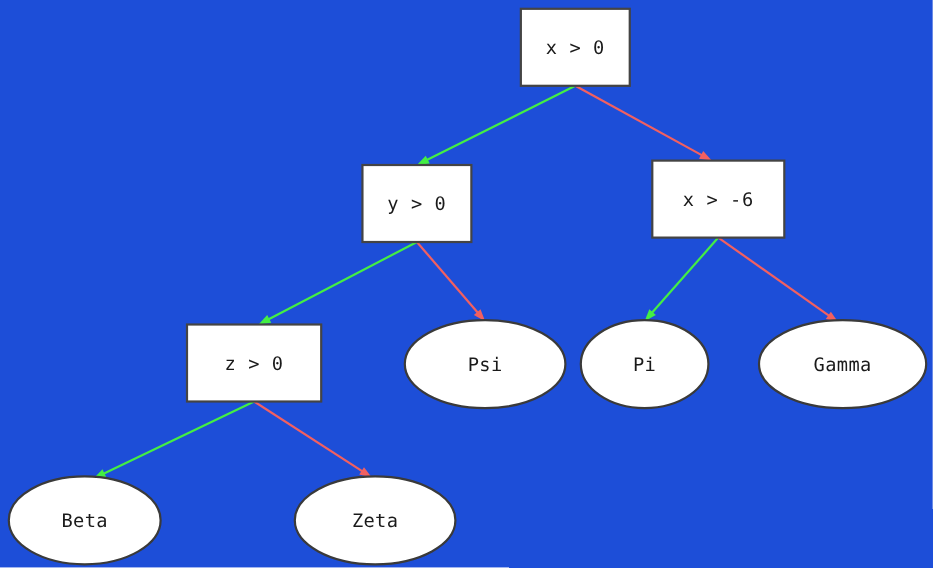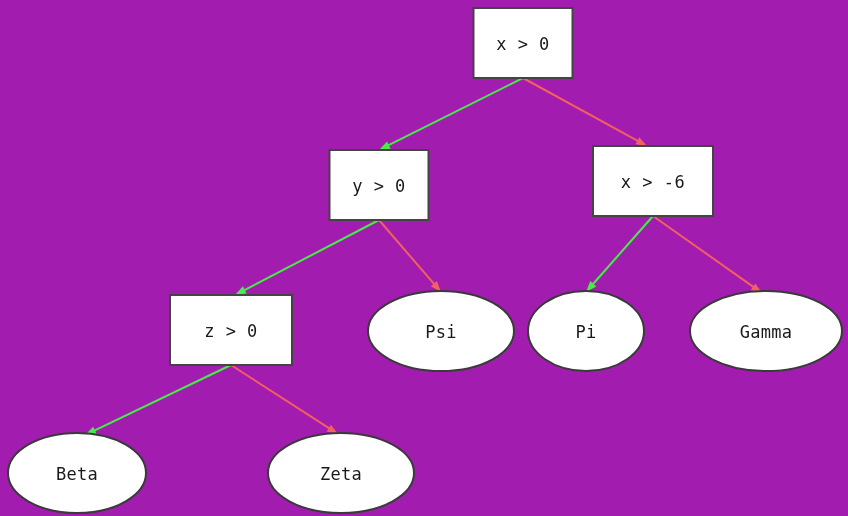--- a/index.html
+++ b/index.html
@@ -4,21 +4,21 @@
 <style>
   html, body {
     margin: 0;
     padding: 0;
     background: #ffffff;
   }
   #diagram-root {
     position: relative;
     width: 848px;
     height: 516px;
-    background: #a21caf;
+    background: #1d4ed8;
     overflow: hidden;
     font-family: "DejaVu Sans Mono", "Liberation Mono", monospace;
   }
   svg.canvas {
     position: absolute;
     top: 0;
     left: 0;
     width: 848px;
     height: 516px;
     display: block;

